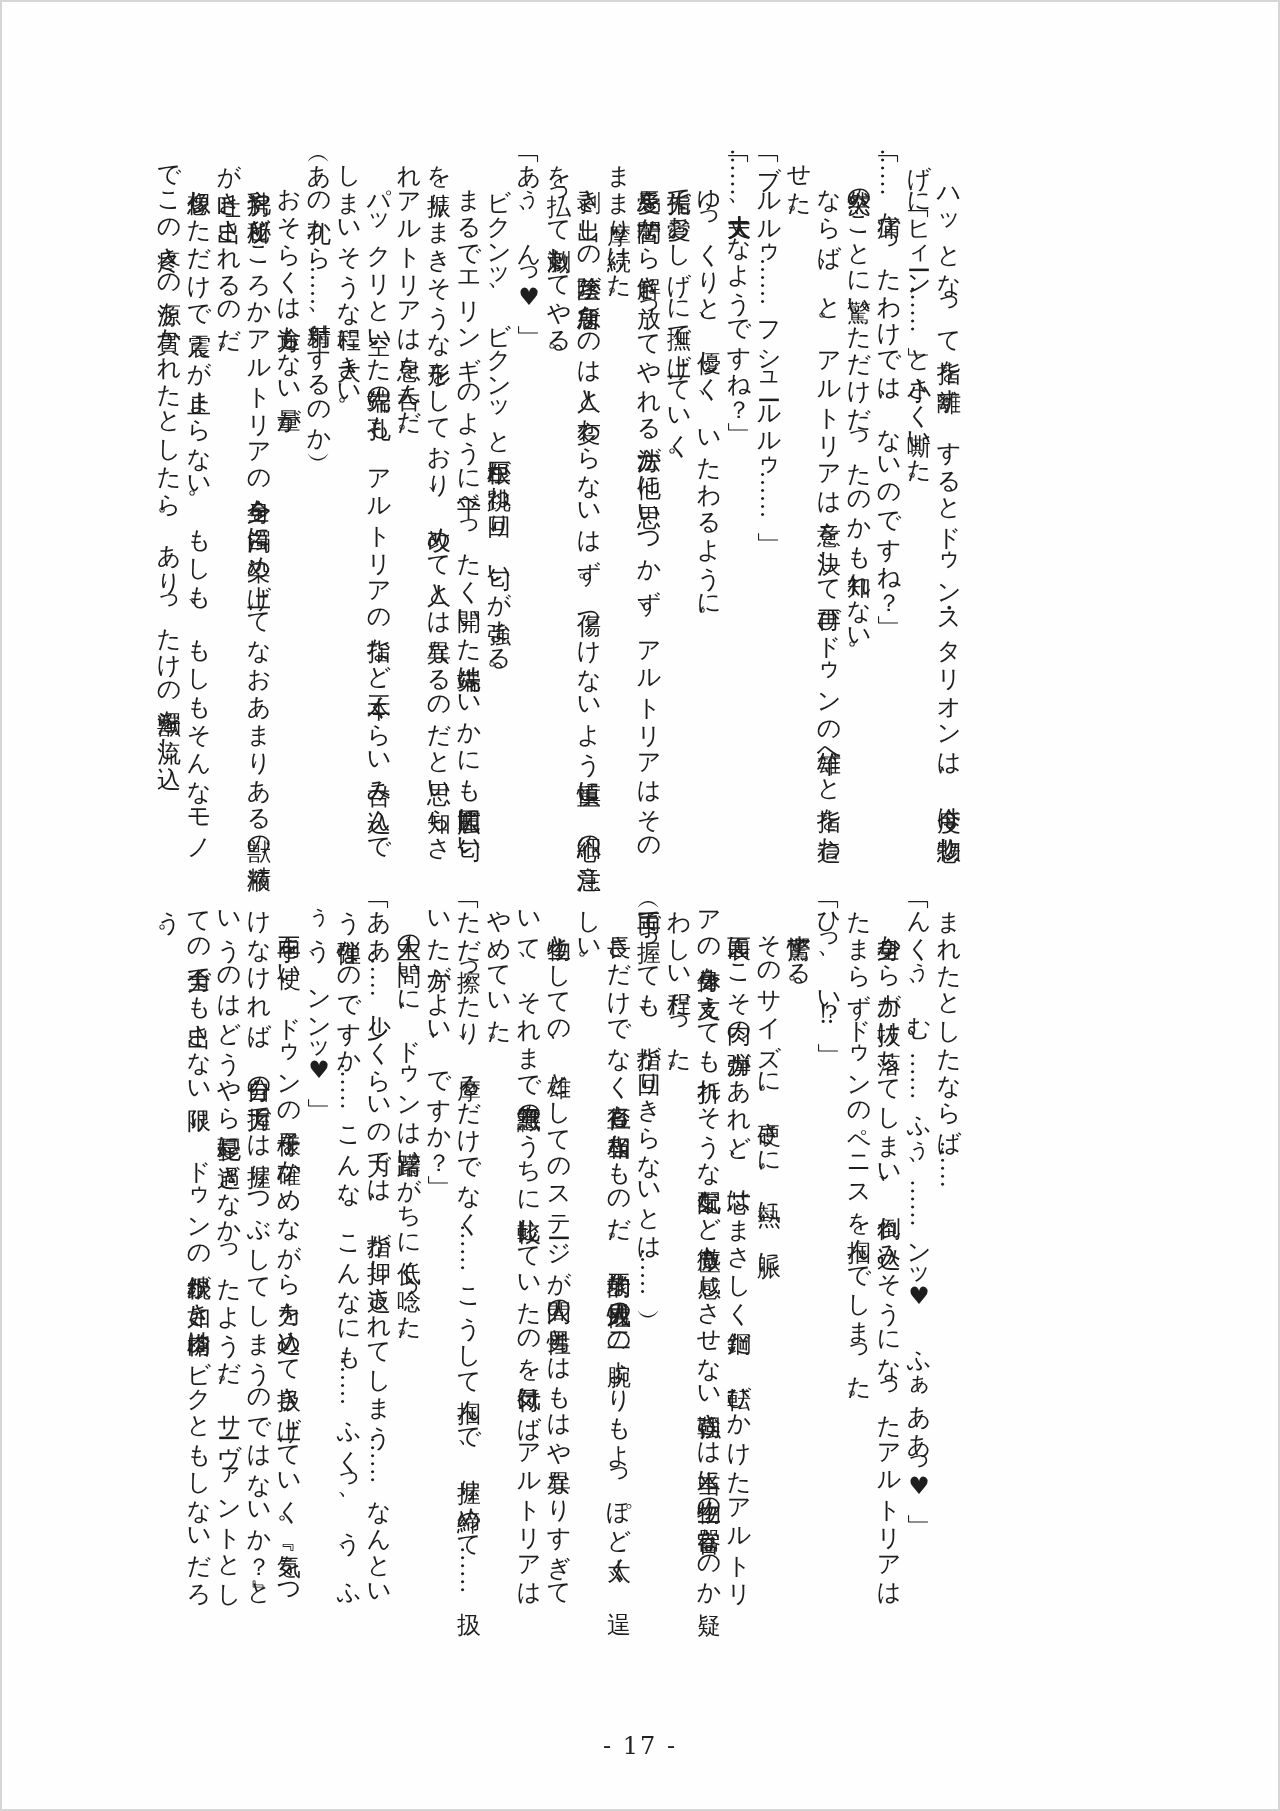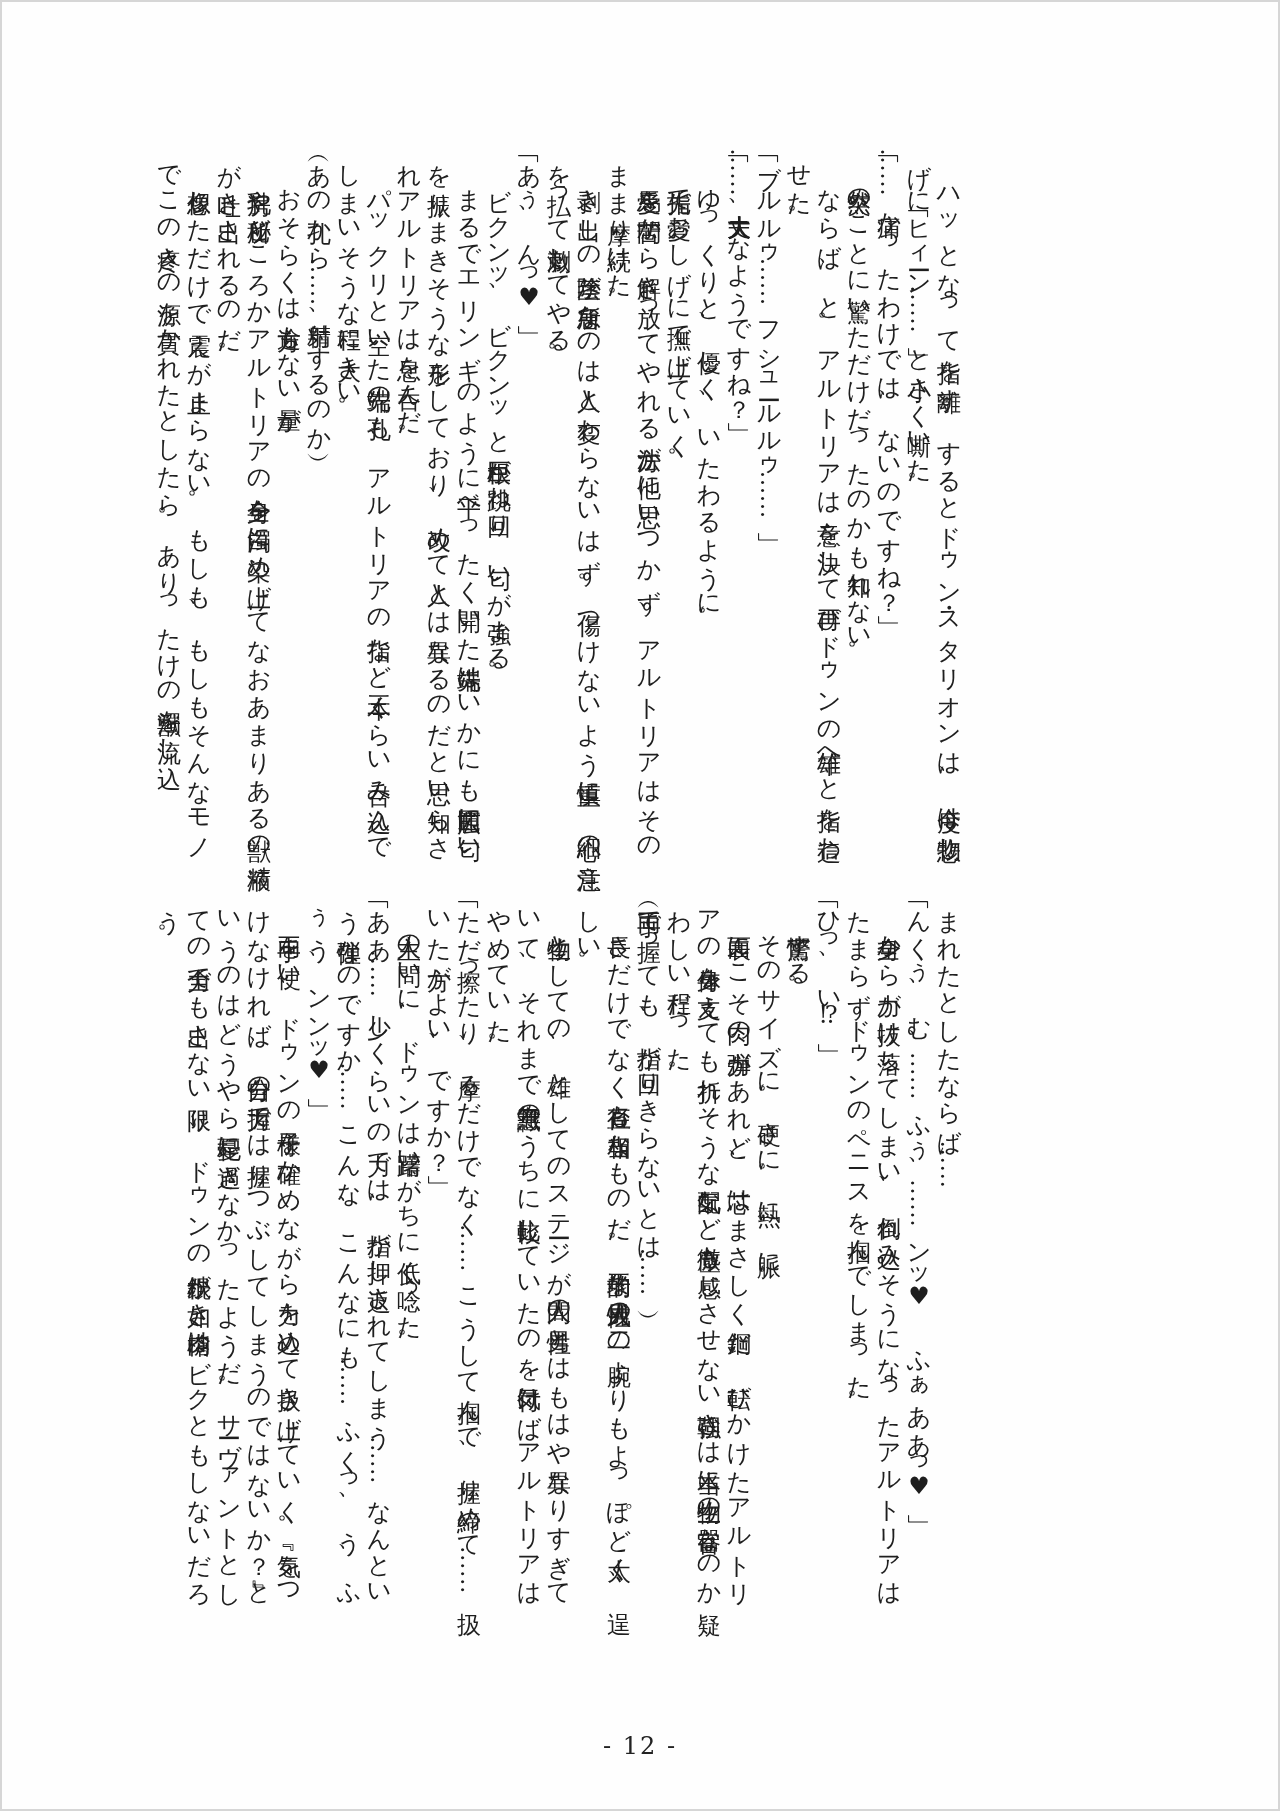--- a/index.html
+++ b/index.html
@@ -82,14 +82,14 @@
       <p class="indent">そのサイズに。硬さに。熱に。脈に。</p>
       <p class="indent">表面にこそ肉の弾力があれど、芯はまさしく鋼だ。転びかけたアルトリアの身体を支えても折れそうな気配など微塵も感じさせない強靱さは本当に生物の一器官なのか疑わしい程だった。</p>
       <p>（両手で握っても、指が回りきらないとは……）</p>
       <p class="indent">長さだけでなく直径も相当なものだ。平均的な成人男性の二の腕よりもよっぽど太く、逞しい。</p>
       <p class="indent">生物としての、雄としてのステージが人間の男性とはもはや異なりすぎていて、それまで無意識のうちに比較していたのを気付けばアルトリアはやめていた。</p>
       <p>「ただ擦ったり、摩るだけでなく……こうして掴んで、握り締めて……扱いた方がよい、ですか？」</p>
       <p class="indent">主人の問いに、ドゥンは躊躇いがちに低く唸った。</p>
       <p>「ああ……少しくらいの力では、指が押し返されてしまう……なんという弾性なのですか……こんな、こんなにも……ふくっ、う、ふぅう、ンンッ♥」</p>
       <p class="indent">両手を使い、ドゥンの様子を確かめながら力を込めて扱き上げていく。『気をつけなければ、自分の握力では握りつぶしてしまうのではないか？』というのはどうやら杞憂に過ぎなかったようだ。サーヴァントとしての全力でも出さない限り、ドゥンの鉄棍が如き肉槍はビクともしないだろう。</p>
     </section>
-  <div class="page-number">- 12 -</div>
+  <div class="page-number">- 17 -</div>
 </div>
 
 </body></html>

